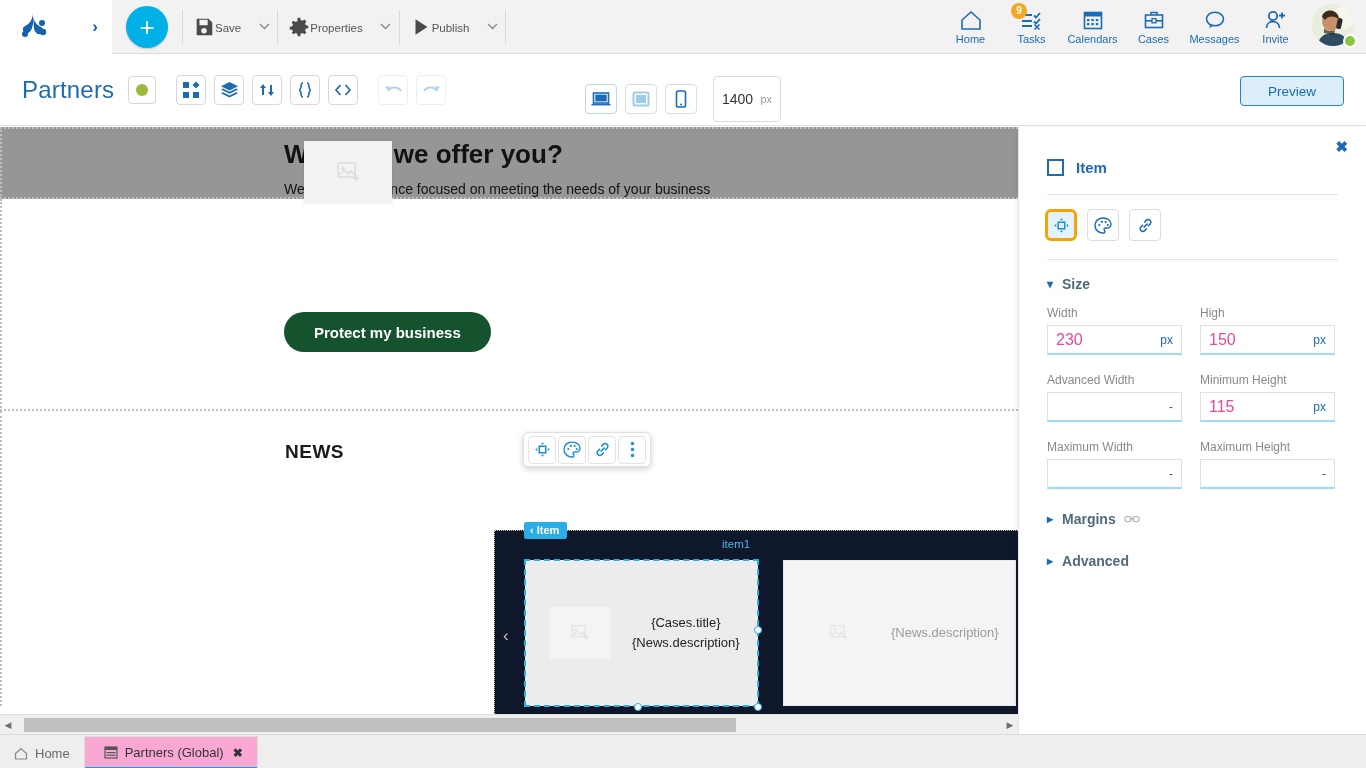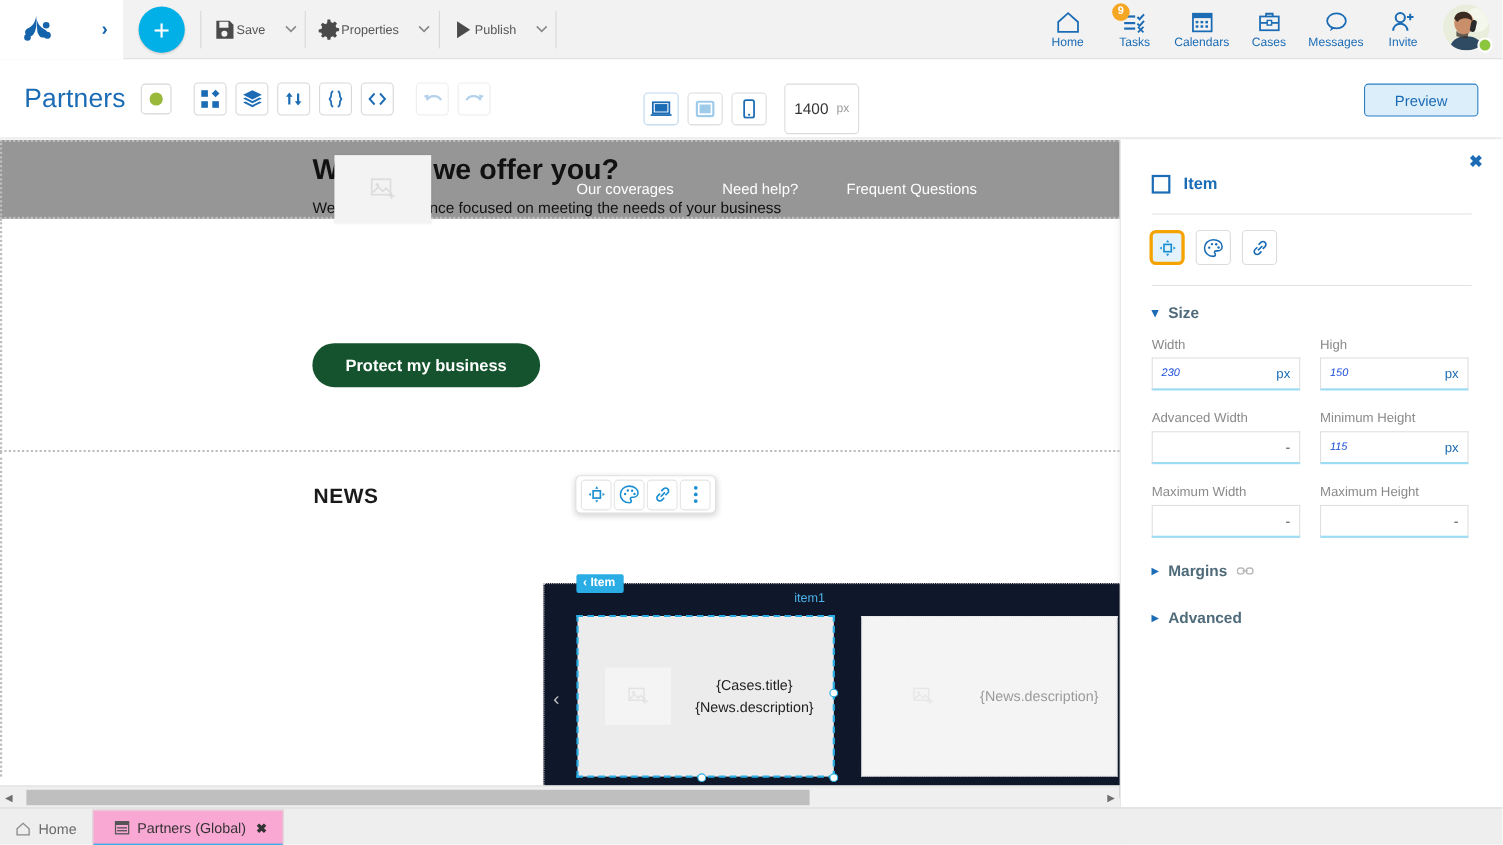--- a/index.html
+++ b/index.html
@@ -262,21 +262,21 @@
 
   .field-grid {
     display: grid; grid-template-columns: 135px 135px; gap: 0 18px;
     padding: 0 0 0 28px; margin-top: 14px;
   }
   .fld-label { font-size: 12px; color: #8a8a8a; margin-bottom: 5px; }
   .fld {
     height: 30px; border: 1px solid #e0e0e0; border-bottom: 2px solid #9ddcf5;
     display: flex; align-items: center; padding: 0 8px; background: #fff; cursor: text;
   }
-  .fld .v { font-size: 10px; color: #1d4ed8; font-style: italic; }
+  .fld .v { font-size: 16px; color: #ec4899; }
   .fld .u { font-size: 12px; color: #1b6cb5; margin-left: auto; }
   .fld .dash { font-size: 13px; color: #555; margin-left: auto; }
   .fld-row2 { margin-top: 18px; }
   .link-icon-inline { margin-left: 8px; }
 
   
   .hscroll-wrap {
     position: absolute; left: 0; top: 714px; width: 1018px; height: 20px;
     background: #efefef; border-top: 1px solid #e0e0e0;
     display: flex; align-items: center;
@@ -589,25 +589,20 @@
     </div>
   </div>
 
   <div class="preview-btn">Preview</div>
 
   <div class="canvas">
 
     <div class="sec-hero">
       <div class="hero-title">What do we offer you?</div>
       <div class="hero-sub">We are an insurance focused on meeting the needs of your business</div>
-      <div class="hero-nav" style="left:522px;">
-        <a>Our coverages</a>
-        <a>Need help?</a>
-        <a>Frequent Questions</a>
-      </div>
     </div>
 
     <div class="hero-pill">Q</div>
 
     <div class="sec-body">
       <div class="cta-btn">Protect my business</div>
     </div>
 
     <div class="sec-news">
       <div class="news-title">NEWS</div>

